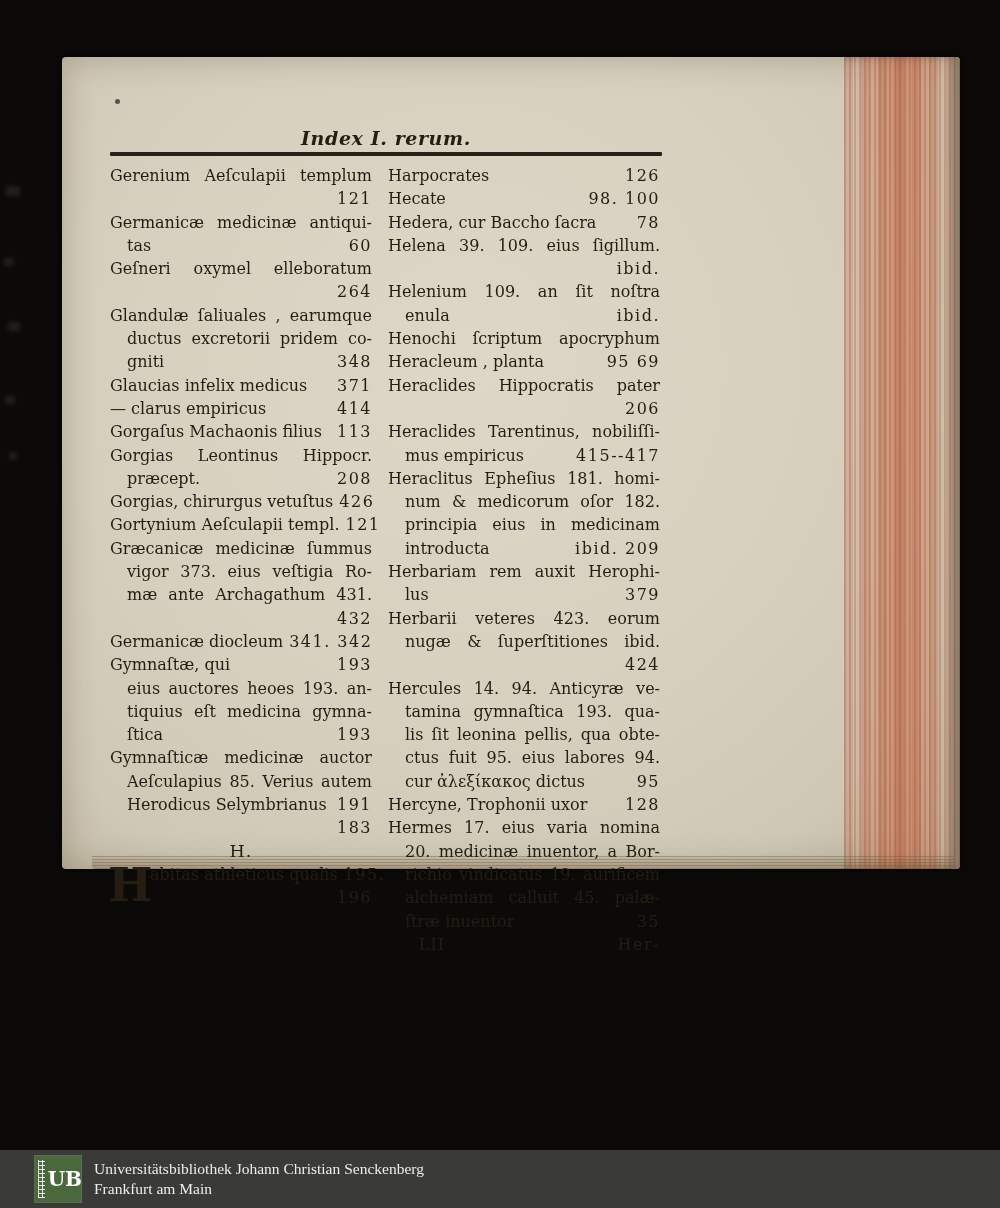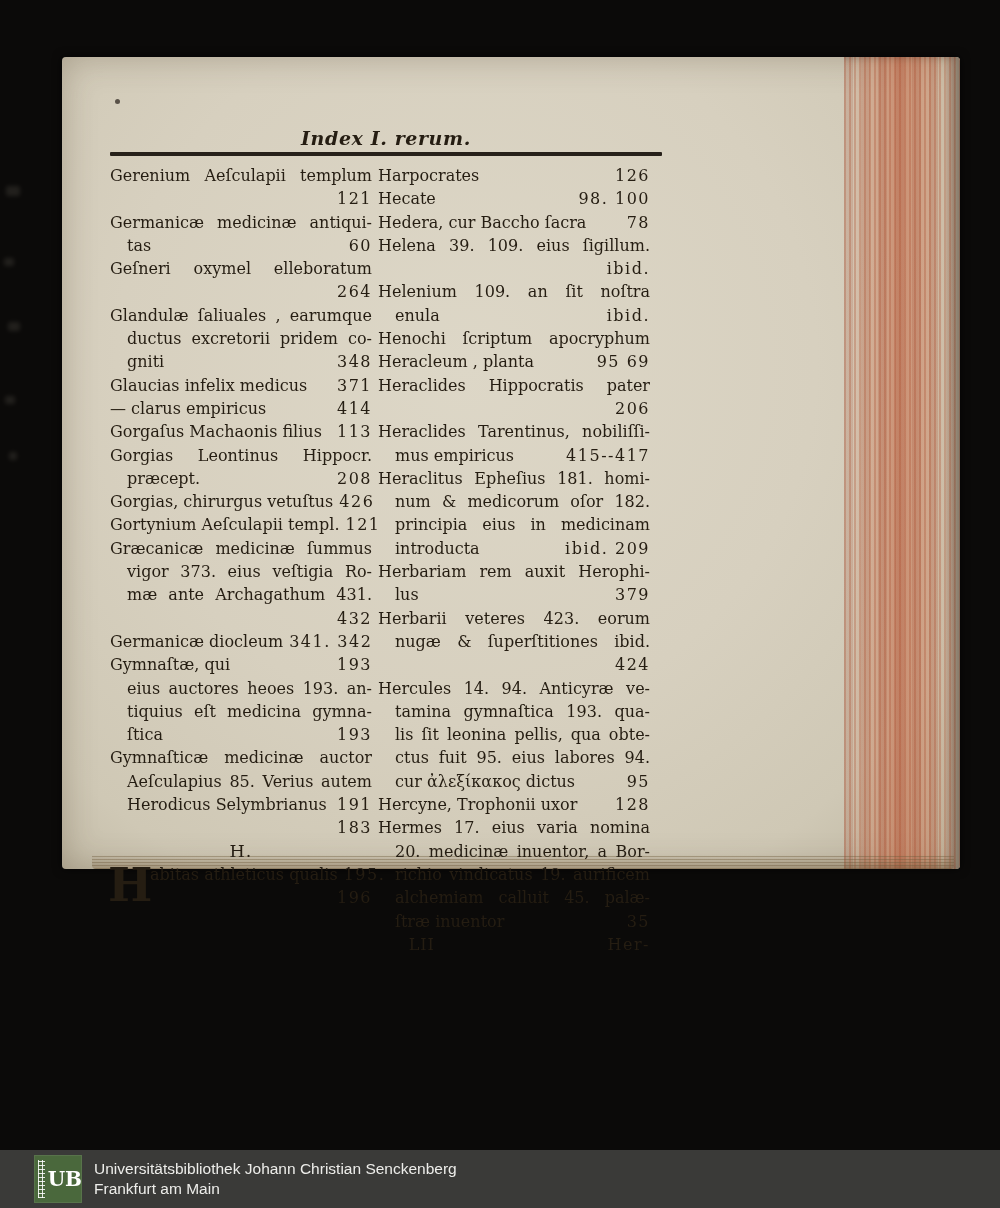--- a/index.html
+++ b/index.html
@@ -46,21 +46,21 @@
   
   .textblock{
     position:absolute;left:48px;top:70px;width:552px;
     color:#251d12;font-size:16px;
   }
   .phead{
     text-align:center;font-style:italic;font-weight:600;
     font-size:19px;letter-spacing:.6px;height:22px;line-height:22px;
   }
   .rule{height:4px;background:#27211a;margin:3px 0 8px 0;border-radius:1px;}
-  .cols{display:flex;gap:6px;}
+  .cols{display:flex;gap:16px;}
   .col{display:block;}
   .col-left{width:262px;}
   .col-right{width:272px;}
 
   .line{display:flex;align-items:baseline;height:23.3px;line-height:23.3px;position:relative;}
   .line .txt{white-space:pre;}
   .line .txt.just{flex:1 1 auto;white-space:normal;text-align:justify;text-align-last:justify;}
   .line .num{margin-left:auto;padding-left:6px;white-space:pre;letter-spacing:1.5px;}
   .line.ind{padding-left:17px;}
   .line.ctr .txt{flex:1;text-align:center;font-size:17.5px;letter-spacing:1px;}
@@ -83,21 +83,21 @@
     background-image:
       repeating-linear-gradient(0deg, rgba(255,255,255,.85) 0 1.5px, rgba(255,255,255,0) 1.5px 4px),
       repeating-linear-gradient(90deg, rgba(255,255,255,.85) 0 1.5px, rgba(255,255,255,0) 1.5px 4px);
   }
   .logo-ub{
     color:#ffffff;font-family:"DejaVu Serif",serif;font-weight:bold;
     font-size:20px;margin-left:3px;
   }
   .footer-text{
     margin-left:12px;color:#ededea;
-    font-family:Liberation Sans, sans-serif;
+    font-family:Liberation Serif, serif;
     font-size:15.5px;line-height:20px;
   }
 </style>
 </head>
 <body>
 
 <div class="viewer">
 
   <div class="smudge s1"></div>
   <div class="smudge s2"></div>

